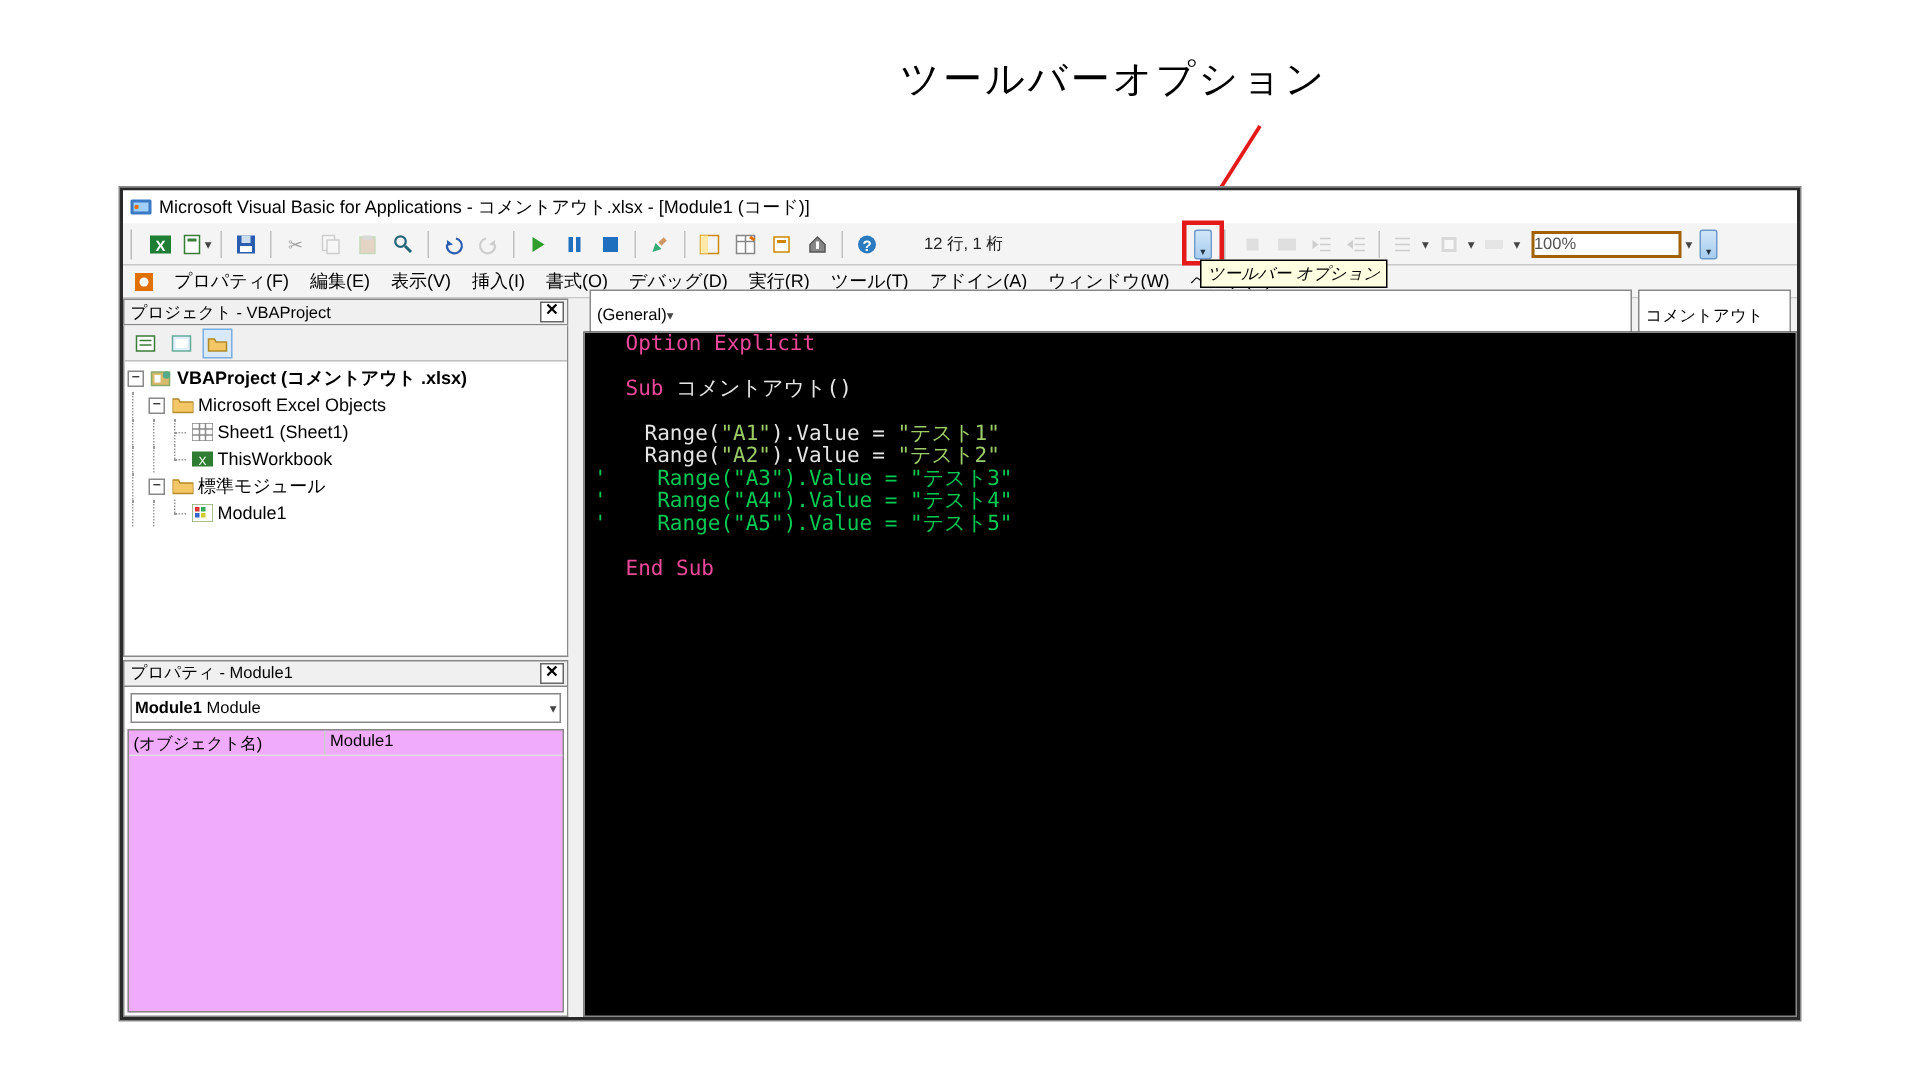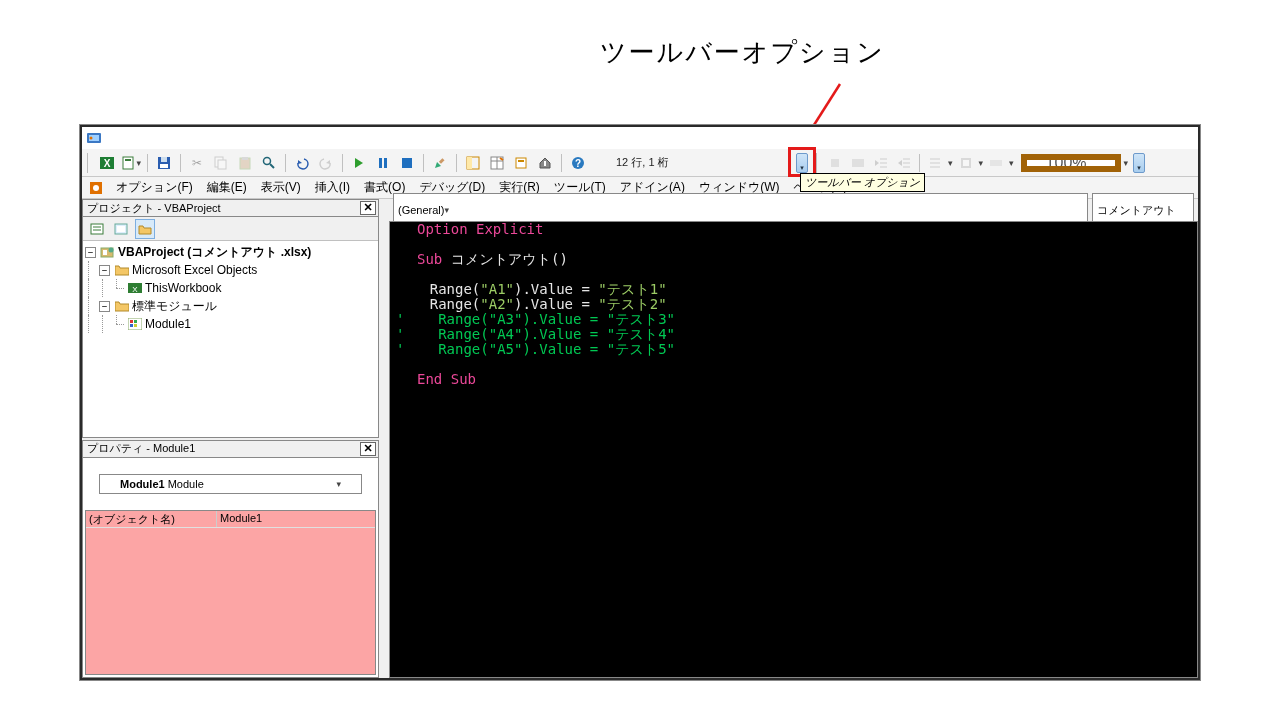--- a/index.html
+++ b/index.html
@@ -8,21 +8,21 @@
   .annot-arrow { position:absolute; left:780px; top:80px; pointer-events:none; }
   .app-window { position:absolute; left:80px; top:125px; width:1120px; height:555px; border:2px solid #2a2a2a; background:#f0f0f0; box-shadow:0 0 0 1px #888; }
   .titlebar { height:22px; background:#fff; display:flex; align-items:center; padding:0 4px; gap:4px; font-size:12px; }
   .app-icon { width:16px; height:16px; }
   .toolbar { height:28px; background:#f4f4f4; border-bottom:1px solid #c8c8c8; display:flex; align-items:center; padding:0 4px; gap:4px; position:relative; }
   .tb-sep { width:1px; height:18px; background:#c0c0c0; margin:0 2px; }
   .tb-grip { width:5px; height:20px; background:linear-gradient(#bbb,#bbb) 1px 2px/1px 2px repeat-y; margin-right:2px; }
   .tb-btn { width:20px; height:20px; display:flex; align-items:center; justify-content:center; cursor:pointer; }
   .tb-btn.disabled svg,.tb-btn.disabled span { opacity:.35; }
   .tb-text { font-size:11px; padding:0 4px; color:#222;margin-left:20px; }
-  .tb-zoom { width:100px; height:18px; border:6px solid #a16207; background:#fff; font-size:16px; padding:0 19px; margin-left:4px; }
+  .tb-zoom { width:100px; height:18px; border:2px solid #a16207; background:#fff; font-size:11px; padding:0 0; margin-left:4px; }
   .red-box { position:absolute; border:3px solid #e41a1a; pointer-events:none; }
   .tooltip { position:absolute; background:#ffffe1; border:1px solid #000; padding:1px 4px; font-size:11px; white-space:nowrap; z-index:5;font-style:italic; }
   .menubar { height:22px; background:#f4f4f4; border-bottom:1px solid #c8c8c8; display:flex; align-items:center; padding:0 4px; gap:2px; }
   .menuitem { padding:2px 6px; font-size:12px; cursor:default; }
   .main { display:flex; height:calc(100% - 22px - 28px - 22px); }
   .left-col { width:297px; display:flex; flex-direction:column; }
   .panel-header { height:18px; background:#f0f0f0; border:1px solid #888; display:flex; align-items:center; justify-content:space-between; padding:0 2px 0 4px; font-size:11px; }
   .close-btn { width:16px; height:14px; background:#fff; border:1px solid #666; font-size:11px; line-height:11px; text-align:center; font-weight:bold; cursor:pointer; }
   .panel-body { flex:1; background:#fff; border:1px solid #888; border-top:none; overflow:hidden; }
   .proj-toolbar { height:24px; background:#f0f0f0; border-bottom:1px solid #c0c0c0; display:flex; align-items:center; gap:4px; padding:0 4px; }
@@ -31,25 +31,25 @@
   .tree { padding:2px 0; font-size:12px; }
   .tree-row { display:flex; align-items:center; height:18px; white-space:nowrap; cursor:default; }
   .exp { width:11px; height:11px; border:1px solid #888; background:#fff; font-size:9px; line-height:9px; text-align:center; margin:0 2px; font-family:monospace; cursor:pointer; }
   .tree-icon { width:16px; height:14px; margin:0 2px; display:flex; align-items:center; justify-content:center; }
   .guide { display:inline-block; width:14px; height:18px; position:relative; }
   .guide::before { content:""; position:absolute; left:5px; top:0; bottom:0; border-left:1px dotted #999; }
   .guide.tee::after { content:""; position:absolute; left:5px; top:9px; width:8px; border-top:1px dotted #999; }
   .guide.end::before { bottom:9px; }
   .guide.end::after { content:""; position:absolute; left:5px; top:9px; width:8px; border-top:1px dotted #999; }
   .prop-panel { display:flex; flex-direction:column; }
-  .prop-combo { height:20px; margin:16px; display:flex; align-items:center; border:1px solid #888; background:#fff; font-size:11px; padding:0 20px; justify-content:space-between; }
+  .prop-combo { height:20px; margin:4px; display:flex; align-items:center; border:1px solid #888; background:#fff; font-size:11px; padding:0 2px; justify-content:space-between; }
   .prop-tabs { display:flex; border:1px solid #888; border-bottom:none; margin:0 2px; }
   .prop-tab { padding:2px 10px; font-size:11px; background:#f4f4f4; border-right:1px solid #888; cursor:pointer; }
   .prop-tab.active { background:#fff; }
-  .prop-grid { flex:1; margin:0 2px 2px; border:1px solid #888; background:#fca5a5; }
+  .prop-grid { flex:1; margin:0 2px 2px; border:1px solid #888; background:#f0abfc; }
   .prop-row { display:flex; height:17px; font-size:11px; border-bottom:1px solid #e0e0e0; }
   .prop-key { width:45%; padding:1px 3px; }
   .prop-val { flex:1; padding:1px 3px; border-left:1px solid #ccc; }
   .right-col { flex:1; display:flex; flex-direction:column; }
   .combos { height:22px; display:flex; gap:4px; padding:2px 4px; background:#f0f0f0; align-items:center; }
   .combo { height:34px; border:1px solid #888; background:#fff; display:flex; align-items:center; padding:0 4px; font-size:11px; justify-content:flex-start; }
   .combo.obj { flex:1; }
   .combo.proc { width:102px; }
   .chev { font-size:9px; color:#444; }
   .editor { flex:1; background:#000; font-family:"MS Gothic","Consolas",monospace; font-size:14px; line-height:15px; padding:0 6px 6px; white-space:pre; color:#fff; overflow:hidden; border:1px solid #888; }
@@ -76,20 +76,21 @@
 <div class="app-window">
 
   <div class="titlebar">
     <span class="app-icon">
       <svg width="16" height="16">
           <rect x="1" y="3" width="14" height="10" fill="#3b78c4" rx="1"></rect>
           <rect x="3" y="5" width="10" height="6" fill="#9fd0ff"></rect>
           <circle cx="5" cy="8" r="1.5" fill="#e07000"></circle>
         </svg>
     </span>
+    <span>Microsoft Visual Basic for Applications - コメントアウト.xlsx - [Module1 (コード)]</span>
   </div>
 
   <div class="toolbar">
     <span class="tb-grip"></span>
     <span class="tb-btn">
         <svg width="16" height="16">
           <rect x="1" y="2" width="14" height="12" fill="#1e7e34"></rect>
           <text x="8" y="12" font-size="10" fill="#fff" text-anchor="middle" font-weight="bold">X</text>
         </svg>
       </span>
@@ -267,21 +268,21 @@
     <div class="tooltip" style="left:718px; top:24px;">ツールバー オプション</div>
   </div>
 
   <div class="menubar">
     <span class="tb-btn" style="margin-right:2px;">
         <svg width="16" height="16">
           <rect x="2" y="2" width="12" height="12" fill="#e07000"></rect>
           <circle cx="8" cy="8" r="3" fill="#fff"></circle>
         </svg>
       </span>
-    <span class="menuitem">オプション(F)</span>
+    <span class="menuitem">プロパティ(F)</span>
     <span class="menuitem">編集(E)</span>
     <span class="menuitem">表示(V)</span>
     <span class="menuitem">挿入(I)</span>
     <span class="menuitem">書式(O)</span>
     <span class="menuitem">デバッグ(D)</span>
     <span class="menuitem">実行(R)</span>
     <span class="menuitem">ツール(T)</span>
     <span class="menuitem">アドイン(A)</span>
     <span class="menuitem">ウィンドウ(W)</span>
     <span class="menuitem">ヘルプ(H)</span>
@@ -333,20 +334,35 @@
             <span class="tree-icon">
                 <svg width="14" height="12">
                   <path d="M0 2 L4 2 L5 4 L14 4 L14 11 L0 11 z" fill="#f4c766" stroke="#b28a2a"></path>
                 </svg>
               </span>
             <span>Microsoft Excel Objects</span>
           </div>
           <div class="tree-row">
             <span class="guide"></span>
               <span class="guide"></span>
+              <span class="guide tee"></span>
+            <span class="tree-icon">
+                <svg width="14" height="12">
+                  <rect x="0" y="0" width="14" height="12" fill="#fff" stroke="#888"></rect>
+                  <line x1="0" y1="4" x2="14" y2="4" stroke="#888"></line>
+                  <line x1="0" y1="8" x2="14" y2="8" stroke="#888"></line>
+                  <line x1="5" y1="0" x2="5" y2="12" stroke="#888"></line>
+                  <line x1="9" y1="0" x2="9" y2="12" stroke="#888"></line>
+                </svg>
+              </span>
+            <span>Sheet1 (Sheet1)</span>
+          </div>
+          <div class="tree-row">
+            <span class="guide"></span>
+              <span class="guide"></span>
               <span class="guide end"></span>
             <span class="tree-icon">
                 <svg width="14" height="12">
                   <rect x="0" y="1" width="14" height="10" fill="#2e7d32"></rect>
                   <text x="7" y="10" font-size="8" fill="#fff" text-anchor="middle">X</text>
                 </svg>
               </span>
             <span>ThisWorkbook</span>
           </div>
           <div class="tree-row">

